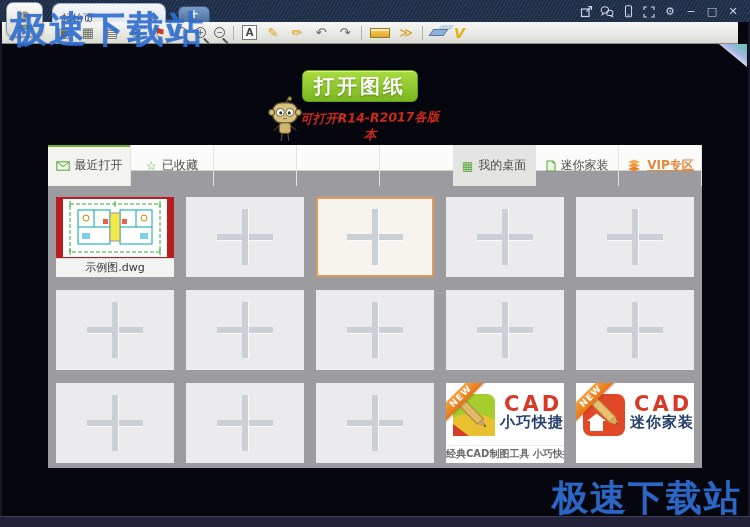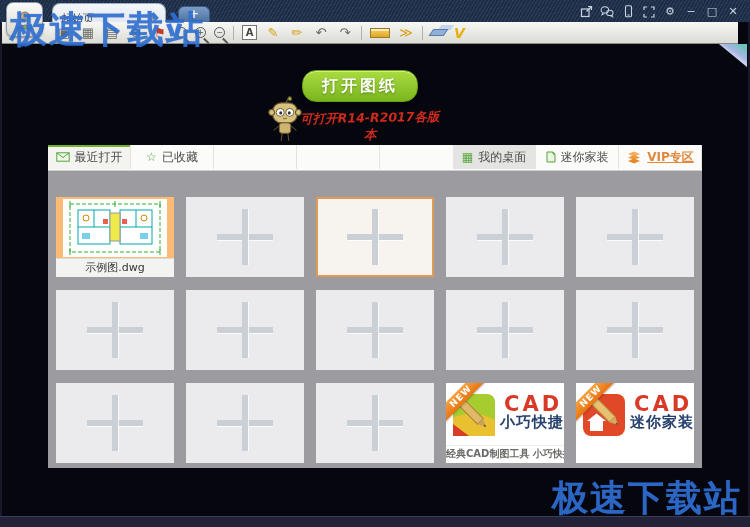--- a/index.html
+++ b/index.html
@@ -43,49 +43,49 @@
   
   .avatar-btn{position:absolute;left:6px;top:2px;width:35px;height:33px;z-index:12;
     background:linear-gradient(#fbfbf9,#d6d6ce);border:1px solid #8a99ae;border-radius:7px;
     display:flex;align-items:center;justify-content:center;box-shadow:0 1px 2px rgba(0,0,0,.4);}
   
   .curl{position:absolute;right:3px;top:44px;width:28px;height:23px;
     background:linear-gradient(215deg,#6fc2bc 12%,#a9b6e4 38%,#f3f4fd 62%,#ffffff 95%);
     clip-path:polygon(0 0,100% 0,100% 100%);}
   
   .open-btn{position:absolute;left:302px;top:70px;width:116px;height:32px;box-sizing:border-box;
-    background:linear-gradient(#aadc40,#7ab61e);border:1px solid #639f14;border-radius:14px;
+    background:linear-gradient(#aadc40,#7ab61e);border:1px solid #639f14;border-radius:6px;
     box-shadow:inset 0 1px 0 #d4f284,0 2px 4px rgba(0,0,0,.5);
-    color:#fff;font-size:16px;font-weight:bold;letter-spacing:3px;text-align:center;line-height:30px;
+    color:#fff;font-size:20px;font-weight:bold;letter-spacing:3px;text-align:center;line-height:30px;
     text-shadow:0 1px 2px rgba(40,80,0,.5);}
   .version-note{position:absolute;left:295px;top:110px;width:150px;text-align:center;
     color:#cf2a1a;font-size:12.5px;font-weight:bold;font-style:italic;transform:rotate(-1deg);}
   .mascot{position:absolute;left:266px;top:96px;}
   
   .panel{position:absolute;left:48px;top:145px;width:654px;height:323px;background:#9b9ba0;}
   .ptabs{position:absolute;left:0;top:0;right:0;height:25px;background:#fbfbfa;
     border-bottom:1px solid #cfcfcd;display:flex;}
-  .ptab{box-sizing:border-box;width:83px;height:24px;border-right:1px solid #e3e3e1;
+  .ptab{box-sizing:border-box;width:83px;height:41px;border-right:1px solid #e3e3e1;
     display:flex;align-items:center;justify-content:center;gap:5px;font-size:12px;color:#4a4a48;}
   .ptab.active{background:#f3f3f0;box-shadow:inset 0 2px 0 #74b42c;}
   .ptab.gray{background:#e4e4e2;}
   .ptab.vip{color:#e0883c;font-weight:bold;text-decoration:underline;}
   .ptab .gico{color:#58aa3c;font-size:12px;line-height:12px;}
   .pt-spacer{flex:1;}
   
   .grid{position:absolute;left:0;top:25px;right:0;bottom:0;box-sizing:border-box;
     padding:27px 8px 0 8px;display:grid;grid-template-columns:repeat(5,118px);
     grid-auto-rows:80px;gap:13px 12px;}
   .cell{position:relative;background:#ebebed;}
   .cell.sel{background:#f7f4ef;outline:2px solid #df9b55;outline-offset:-2px;}
   .plus::before{content:"";position:absolute;left:50%;top:50%;width:56px;height:6px;margin:-3px 0 0 -28px;
     background:#cbd0d7;box-shadow:0 1px 0 rgba(255,255,255,.8);}
   .plus::after{content:"";position:absolute;left:50%;top:50%;width:6px;height:56px;margin:-28px 0 0 -3px;
     background:#cbd0d7;box-shadow:1px 0 0 rgba(255,255,255,.8);}
-  .file-cell{background:#fdba74;}
+  .file-cell{background:#b91c1c;}
   .thumb{position:absolute;left:0;right:0;top:0;bottom:18px;display:flex;align-items:center;justify-content:center;}
   .file-label{position:absolute;left:0;right:0;bottom:0;height:18px;background:#f3f3f2;border-top:1px solid #ddd;
     font-size:11px;color:#333;text-align:center;line-height:17px;
     white-space:nowrap;overflow:hidden;}
   
   .ad{background:#fff;overflow:hidden;}
   .ribbon{position:absolute;left:-16px;top:7px;width:62px;height:13px;transform:rotate(-45deg);
     background:linear-gradient(#f6a23e,#e87414);color:#fff;font-size:9px;font-weight:bold;
     letter-spacing:1px;text-align:center;line-height:13px;z-index:3;box-shadow:0 1px 2px rgba(0,0,0,.25);}
   .ad-icon{position:absolute;left:7px;top:11px;width:42px;height:42px;z-index:2;}

